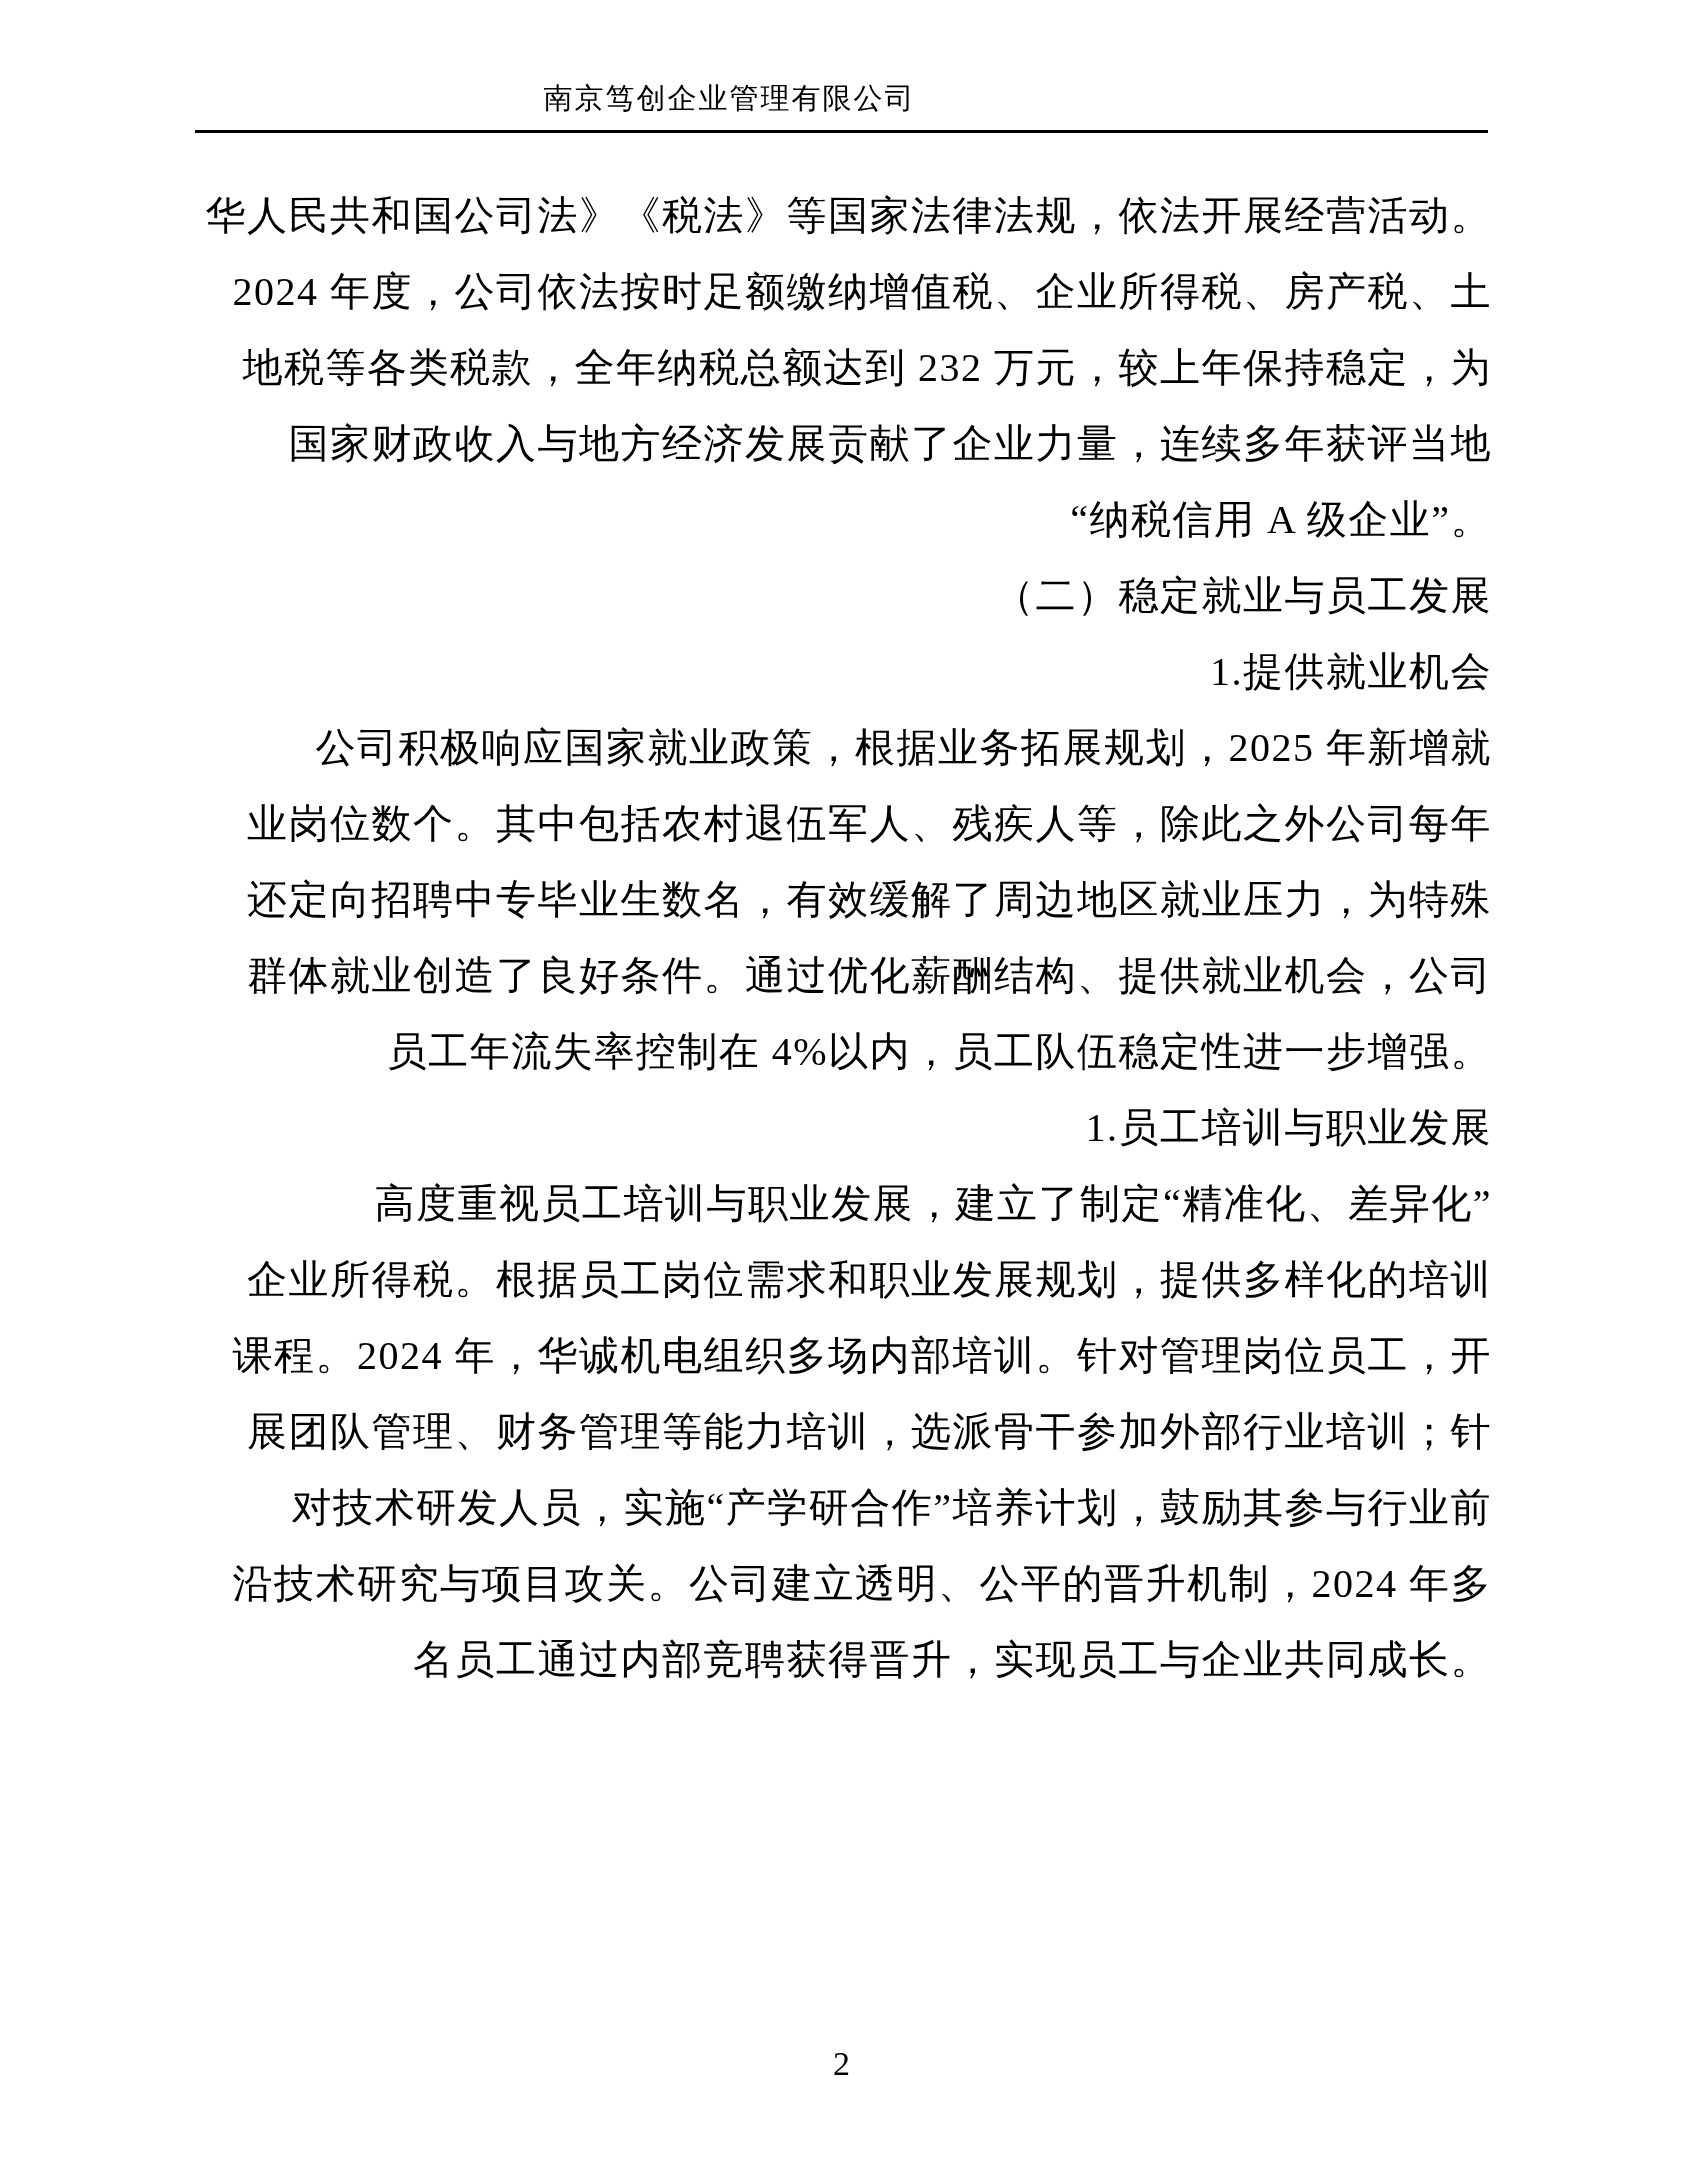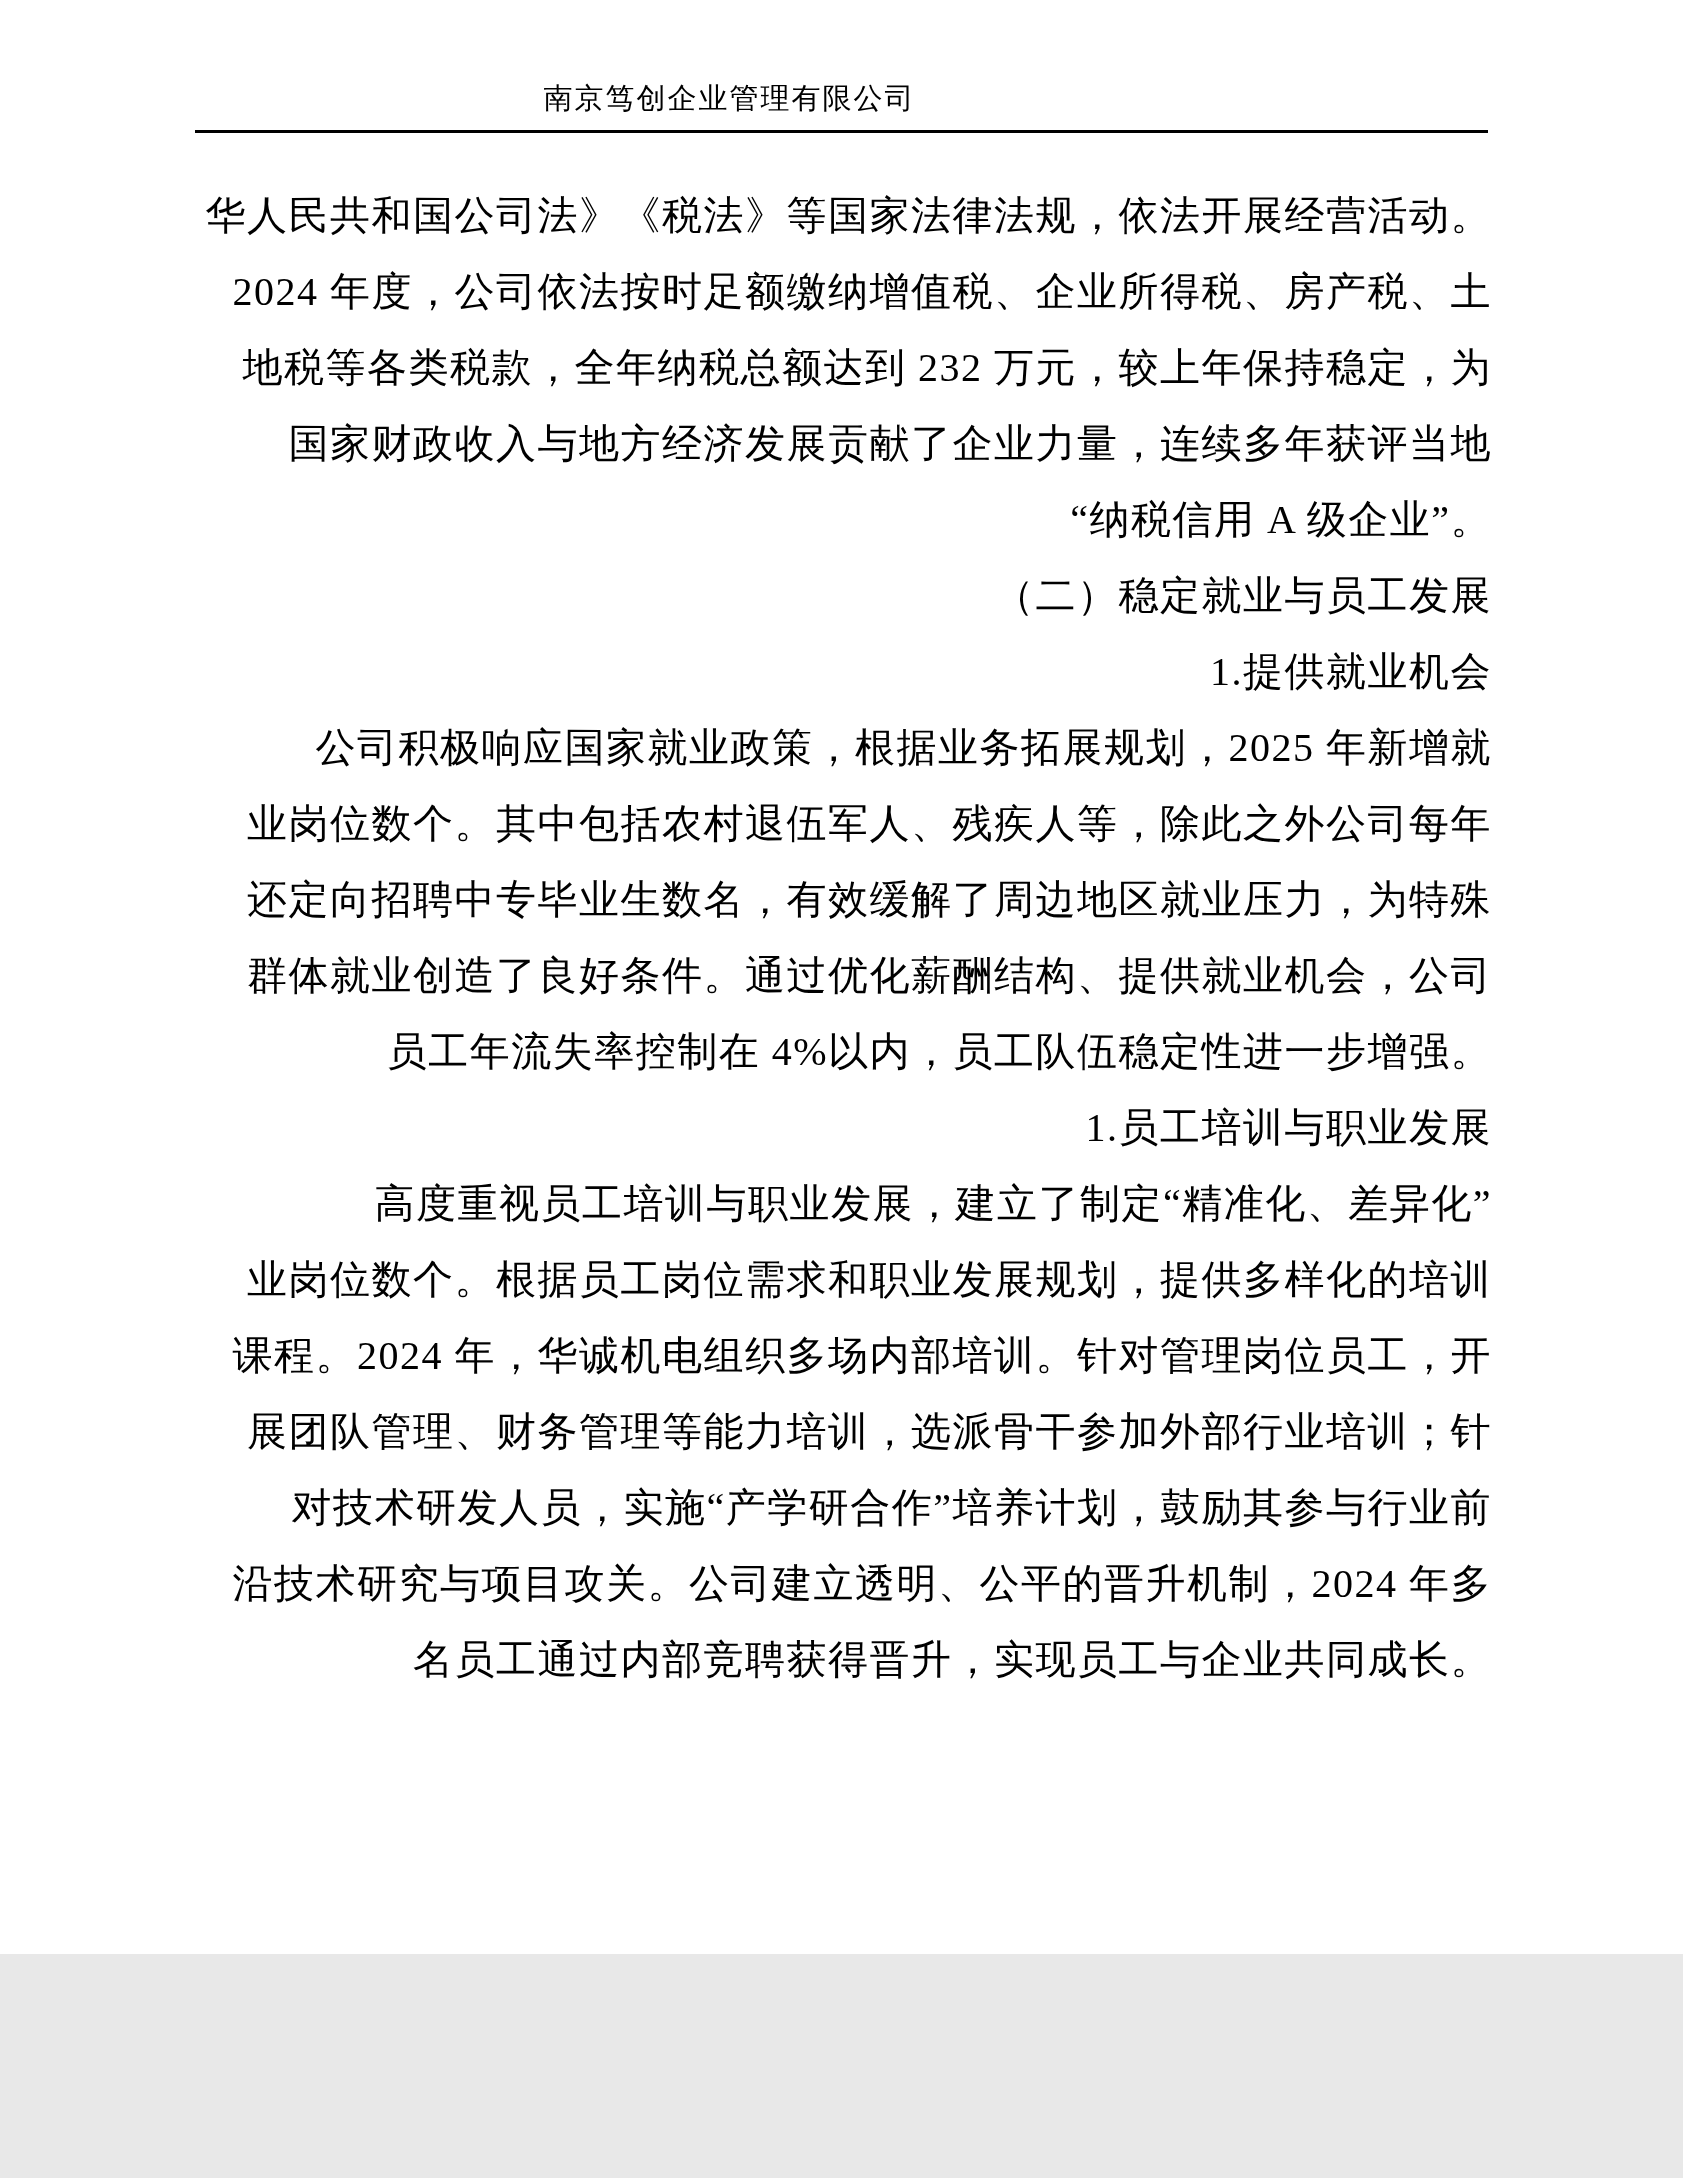--- a/index.html
+++ b/index.html
@@ -3,21 +3,21 @@
 <meta charset="utf-8">
 <style>
   html, body {
     margin: 0;
     padding: 0;
     background: #e8e8e8;
   }
   .page {
     position: relative;
     width: 1683px;
-    height: 1954px;
+    height: 2178px;
     background: #ffffff;
     font-family: "Liberation Serif", "DejaVu Serif", serif;
     color: #000000;
     overflow: hidden;
   }
   .page-header {
     position: absolute;
     top: 79px;
     left: 86px;
     width: 1287px;
@@ -77,21 +77,21 @@
     <div class="line">“纳税信用 A 级企业”。</div>
     <div class="line indent">（二）稳定就业与员工发展</div>
     <div class="line indent">1.提供就业机会</div>
     <div class="line indent">公司积极响应国家就业政策，根据业务拓展规划，2025 年新增就</div>
     <div class="line">业岗位数个。其中包括农村退伍军人、残疾人等，除此之外公司每年</div>
     <div class="line">还定向招聘中专毕业生数名，有效缓解了周边地区就业压力，为特殊</div>
     <div class="line">群体就业创造了良好条件。通过优化薪酬结构、提供就业机会，公司</div>
     <div class="line">员工年流失率控制在 4%以内，员工队伍稳定性进一步增强。</div>
     <div class="line indent">1.员工培训与职业发展</div>
     <div class="line indent">高度重视员工培训与职业发展，建立了制定“精准化、差异化”</div>
-    <div class="line">业岗位数个。根据员工岗位需求和职业发展规划，提供多样化的培训</div>
+    <div class="line">企业所得税。根据员工岗位需求和职业发展规划，提供多样化的培训</div>
     <div class="line">课程。2024 年，华诚机电组织多场内部培训。针对管理岗位员工，开</div>
     <div class="line">展团队管理、财务管理等能力培训，选派骨干参加外部行业培训；针</div>
     <div class="line">对技术研发人员，实施“产学研合作”培养计划，鼓励其参与行业前</div>
     <div class="line">沿技术研究与项目攻关。公司建立透明、公平的晋升机制，2024 年多</div>
     <div class="line">名员工通过内部竞聘获得晋升，实现员工与企业共同成长。</div>
   </div>
 
   <div class="page-footer">2</div>
 
 </div>

